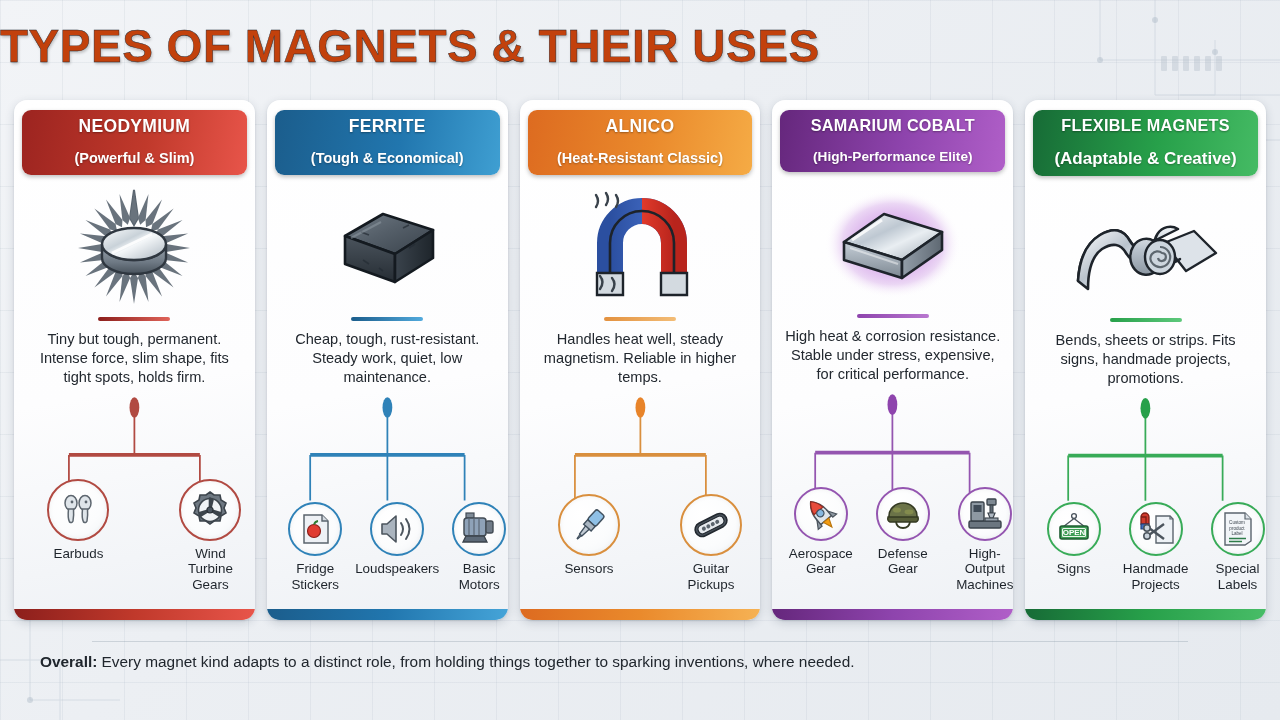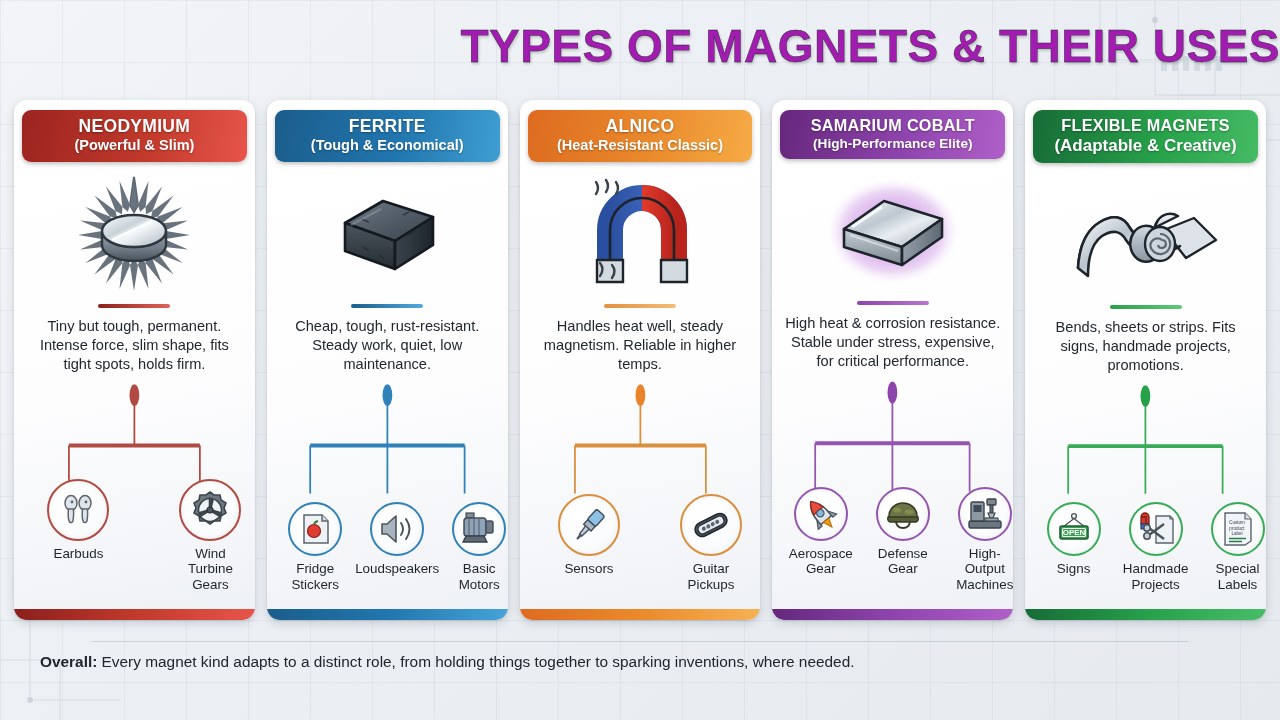--- a/index.html
+++ b/index.html
@@ -22,24 +22,24 @@
   .bg-circuit{ position:absolute; inset:0; pointer-events:none; }
   .bg-deco-dots{
     position:absolute; top:56px; right:58px;
     display:flex; gap:5px; opacity:.33;
   }
   .bg-deco-dots i{ display:block; width:6px;height:15px;background:#aab6c2;border-radius:1px; }
 
   
   .title{
     position:absolute; top:19px; left:0; right:0;
-    text-align:right;
+    text-align:left;
     font-size:46px; font-weight:bold;
     letter-spacing:.5px;
-    color:#a21caf;
+    color:#c2410c;
     text-shadow:1px 2px 3px rgba(0,0,0,.22);
     -webkit-text-stroke:.4px #1b2430;
   }
 
   
   .deck{
     position:absolute; top:100px; left:14px;
     width:1252px; height:520px;
     display:flex; gap:12px;
   }
@@ -67,21 +67,21 @@
     box-shadow:0 2px 4px rgba(0,0,0,.25);
     flex:0 0 auto;
   }
   .hdr-title{
     font-size:17.5px; font-weight:bold; letter-spacing:.3px;
     line-height:1.1;
     text-shadow:0 1px 2px rgba(0,0,0,.35);
     white-space:nowrap;
   }
   .hdr-sub{
-    font-size:14.5px; font-weight:bold; line-height:1.15; margin-top:1px;
+    font-size:14.5px; font-weight:bold; line-height:1.15; margin-top:14px;
     text-shadow:0 1px 2px rgba(0,0,0,.3);
     white-space:nowrap;
   }
 
   
   .hero{
     flex:0 0 140px;
     display:flex; align-items:center; justify-content:center;
     padding:6px 0 0;
   }

